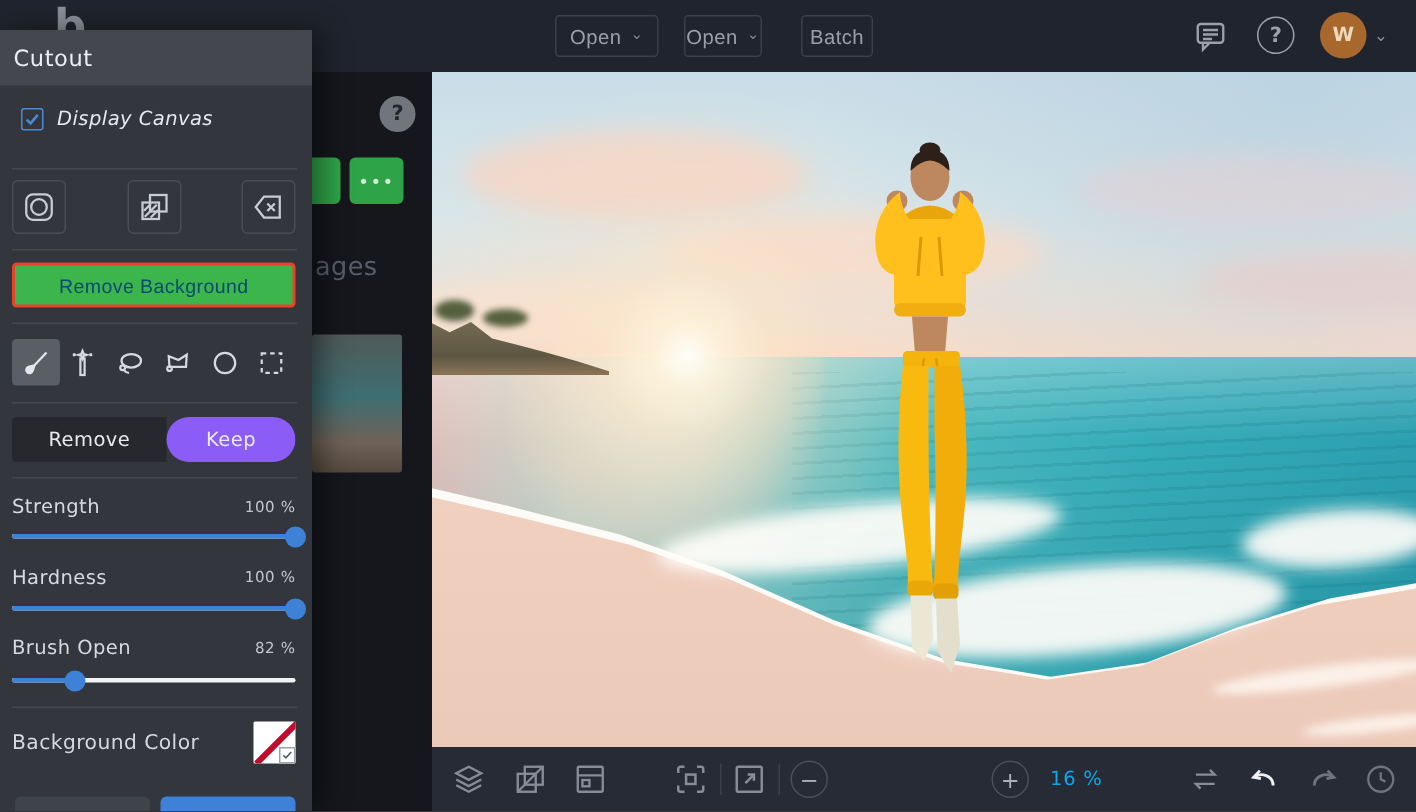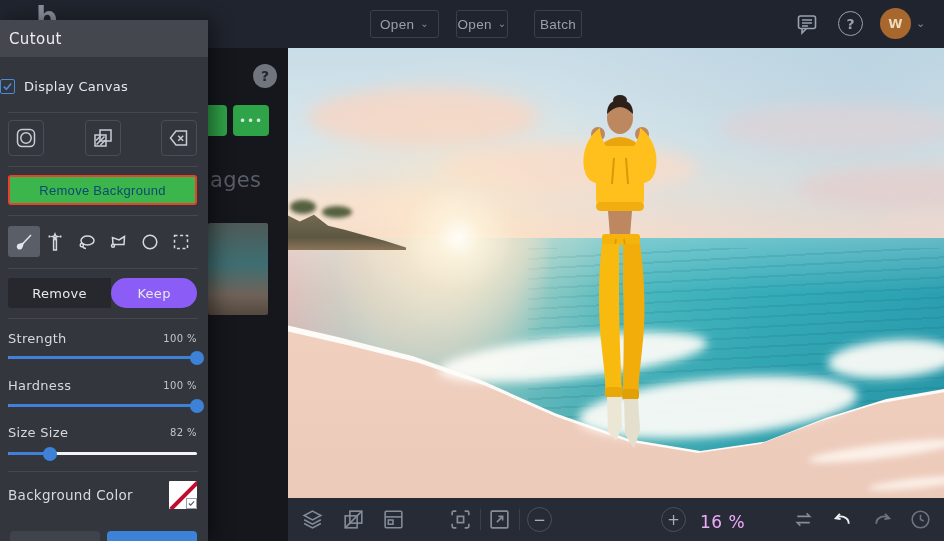--- a/index.html
+++ b/index.html
@@ -20,30 +20,30 @@
   .avatar { position:absolute; left:880px; top:8px; width:31px; height:31px; border-radius:50%;
             display:flex; align-items:center; justify-content:center; font-size:13px; font-weight:700; color:#ecdcbd; }
   .avatar-chev { position:absolute; left:916px; top:17px; color:#858c98; font-size:11px; }
 
   
   .under-sidebar { position:absolute; left:0; top:48px; width:288px; height:493px; background:#15171d; z-index:2; }
   .us-help { position:absolute; left:253px; top:16px; width:24px; height:24px; border-radius:50%; background:#70757e;
              color:#23262c; font-size:14px; font-weight:700; display:flex; align-items:center; justify-content:center; }
   .us-green { position:absolute; top:57px; height:31px; border-radius:4px; background:#2fa348; }
   .us-dots { color:#d7e9da; font-size:12px; letter-spacing:1px; display:flex; align-items:center; justify-content:center; height:100%; }
-  .us-label { position:absolute; left:210px; top:120px; color:#585d66; font-size:21px; letter-spacing:.3px; }
+  .us-label { position:absolute; left:210px; top:120px; color:#585d66; font-size:17px; letter-spacing:.3px; }
   .us-thumb { position:absolute; left:208px; top:175px; width:60px; height:92px; border-radius:2px;
               background:linear-gradient(180deg,#4e5a58 0%,#3e6e72 45%,#6f6258 78%,#55493f 100%); }
 
   
   .panel { position:absolute; left:0; top:20px; width:208px; height:521px; background:#33363d; z-index:5;
            box-shadow:6px 0 18px rgba(0,0,0,.45); }
   .panel-header { position:absolute; left:0; top:0; width:208px; height:37px; background:#45474e;
                   display:flex; align-items:center; padding-left:9px; color:#edeef1; font-size:15px; letter-spacing:.4px; }
-  .row-display { position:absolute; left:0; top:52px; width:208px; height:28px; display:flex; align-items:center; padding-left:0; gap:9px; }
+  .row-display { position:absolute; left:0; top:52px; width:208px; height:28px; display:flex; align-items:flex-start; padding-left:14px; gap:9px;font-style:italic; }
   .checkbox { width:15px; height:15px; border:1.6px solid #4b8bd5; border-radius:2px; background:transparent;
               display:flex; align-items:center; justify-content:center; }
   .lbl { color:#e6e8ec; font-size:13px; letter-spacing:.3px; }
   .divider { position:absolute; left:8px; width:190px; height:1px; background:#45484f; }
   .act-btn { position:absolute; top:100px; width:36px; height:36px; border:1px solid #4a4d56; border-radius:4px;
              display:flex; align-items:center; justify-content:center; background:transparent; cursor:pointer; }
   .rm-bg-btn { position:absolute; left:8px; top:155px; width:189px; height:30px; background:#3cb54d;
                border:2px solid #e8432a; border-radius:3px; color:#0c4a6e; font-size:13px; letter-spacing:.3px;
                display:flex; align-items:center; justify-content:center; cursor:pointer; }
   .tools-row { position:absolute; left:8px; top:206px; width:189px; height:31px; display:flex; }
@@ -91,21 +91,21 @@
           clip-path:polygon(0 63%, 9% 66%, 20% 70%, 30% 75%, 41% 82%, 52% 87.5%, 62.5% 90%, 72% 88%, 81% 83%, 90% 79%, 100% 76.5%, 100% 100%, 0 100%); }
   .foam-arc { position:absolute; background:rgba(255,253,248,.92); border-radius:50%; filter:blur(5px); }
   .foam-streak { position:absolute; background:rgba(255,250,244,.8); border-radius:50%; filter:blur(3px); }
 
   
   .bottombar { position:absolute; left:288px; top:498px; width:656px; height:43px; background:#272b35; z-index:3; }
   .bb-icon { position:absolute; top:9px; width:25px; height:25px; color:#868d99; cursor:pointer; }
   .bb-sep { position:absolute; top:11px; width:1px; height:21px; background:#3b404b; }
   .zoom-circle { position:absolute; top:9px; width:25px; height:25px; border:1.5px solid #4a4f5a; border-radius:50%;
                  color:#aab0ba; font-size:15px; display:flex; align-items:center; justify-content:center; cursor:pointer; }
-  .zoom-label { position:absolute; left:412px; top:14px; color:#f0abfc; font-size:17px; letter-spacing:.5px; }
+  .zoom-label { position:absolute; left:412px; top:14px; color:#0ea5e9; font-size:13px; letter-spacing:.5px; }
   svg.icon { display:block; }
 </style>
 </head>
 <body>
 
 <div class="app">
 
   <div class="topbar">
     <div class="logo-partial">b</div>
     <button class="tb-btn" style="left:370px;width:69px">
@@ -380,21 +380,21 @@
       <span class="lbl" style="color:#d6d9dd">Hardness</span>
       <span class="s-val">100 %</span>
     </div>
     <div class="track" style="top:384px">
       <div class="fill" style="width: 100%;">
         <div class="thumb"></div>
       </div>
     </div>
 
     <div class="slider-label-row" style="top:404px">
-      <span class="lbl" style="color:#d6d9dd">Size Size</span>
+      <span class="lbl" style="color:#d6d9dd">Brush Open</span>
       <span class="s-val">82 %</span>
     </div>
     <div class="track" style="top:432px">
       <div class="fill" style="width: 22%;">
         <div class="thumb"></div>
       </div>
     </div>
 
     <div class="divider" style="top:451px"></div>
 

